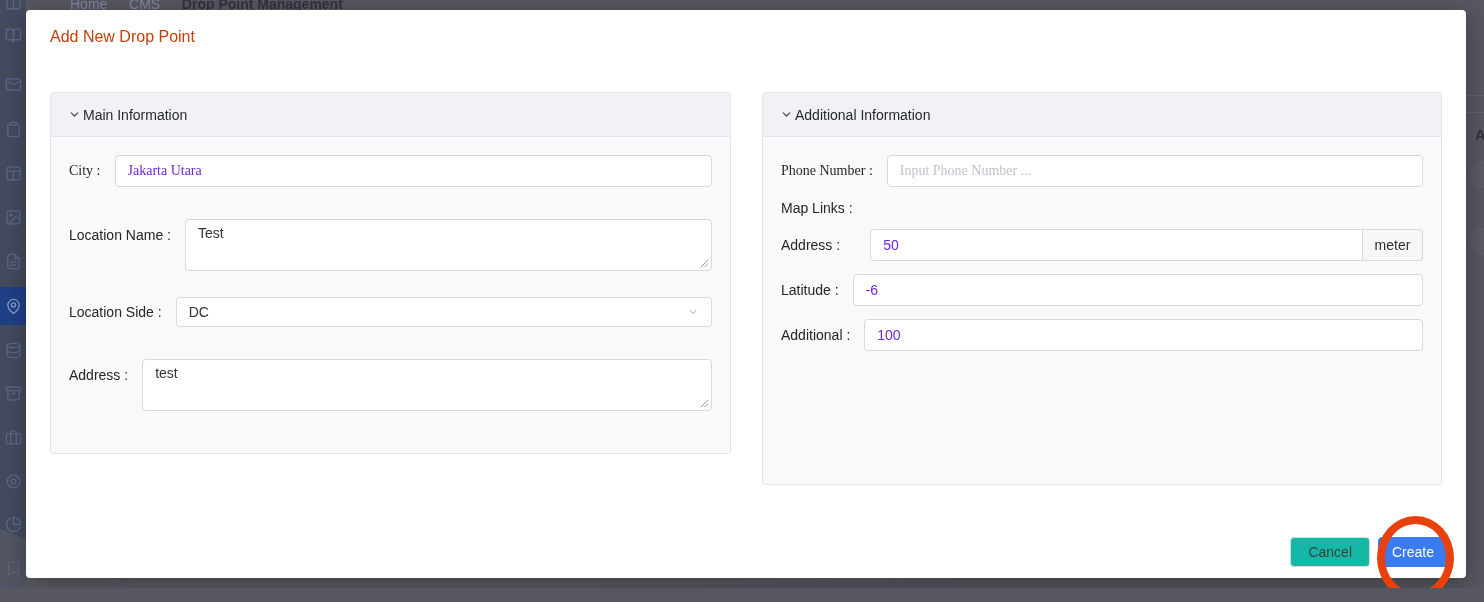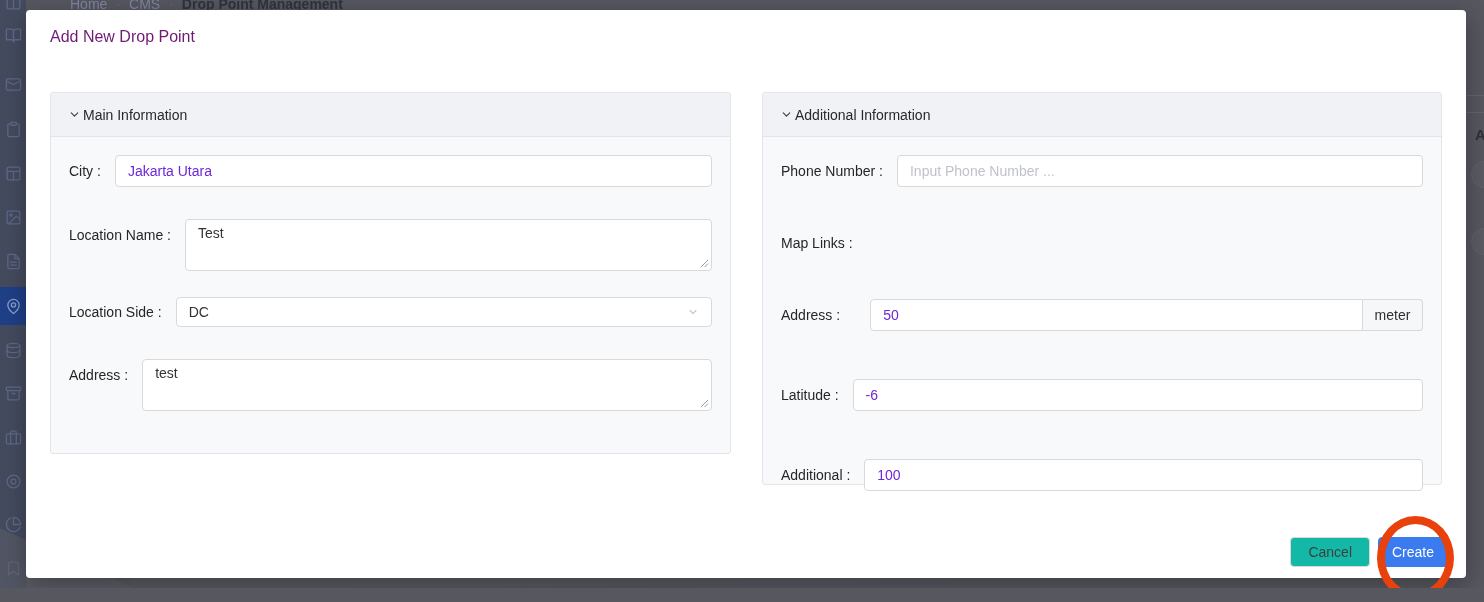--- a/index.html
+++ b/index.html
@@ -21,34 +21,34 @@
   .sb-item svg { width:17px; height:17px; }
 
   .right-hint-line { position:absolute; background:#63646c; height:1px; width:18px; left:1466px; z-index:1; }
   .right-hint-letter { position:absolute; left:1475px; top:126px; color:#2f313b; font-weight:bold; font-size:15px; z-index:1; }
   .right-hint-pill { position:absolute; left:1471px; width:28px; height:27px; border:1px solid #61626a; border-radius:14px; background:#5a5b63; z-index:1; }
   .map-hint-wedge { position:absolute; left:-50px; top:562px; width:230px; height:100px; background:#5e5f67; opacity:.55; transform:rotate(24deg); z-index:1; }
   .map-hint-streak { position:absolute; left:130px; top:573px; width:820px; height:13px; background:#5b5c64; opacity:.45; transform:rotate(-.6deg); z-index:1; }
 
   
   .modal { position:absolute; left:26px; top:10px; width:1440px; height:568px; background:#fff; border-radius:4px; box-shadow:0 6px 24px rgba(0,0,0,.3); z-index:2; }
-  .modal-title { position:absolute; left:24px; top:18px; font-size:16px; font-weight:500; color:#701a75; }
+  .modal-title { position:absolute; left:24px; top:18px; font-size:16px; font-weight:500; color:#c2410c; }
 
   .panel { position:absolute; top:82px; background:#f8f9fb; border:1px solid #e2e5ea; border-radius:3px; }
   .panel-main { left:24px; width:681px; height:362px; }
   .panel-additional { left:736px; width:680px; height:393px; }
   .panel-header { height:44px; background:#f0f2f5; border-bottom:1px solid #e2e5ea; border-radius:3px 3px 0 0; display:flex; align-items:center; gap:2px; padding:0 17px; cursor:pointer; }
   .panel-header svg { width:13px; height:13px; color:#40454c; flex:0 0 auto; }
   .panel-header .ph-title { font-size:14px; color:#24292f; }
 
   .row { display:flex; align-items:center; margin-left:18px; margin-right:18px; }
   .row-top { align-items:flex-start; }
   .row-top .flabel { line-height:32px; }
   .flabel { font-size:14px; color:#262626; white-space:nowrap; margin-right:14px; }
-  .mt18 { margin-top:18px; } .mt26 { margin-top:26px; } .mt31 { margin-top:48px; } .mt32 { margin-top:32px; }
+  .mt18 { margin-top:18px;font-family:Liberation Serif, serif; } .mt26 { margin-top:26px; } .mt31 { margin-top:13px; } .mt32 { margin-top:32px; }
 
   .finput { flex:1; min-width:0; height:32px; border:1px solid #d9d9d9; border-radius:4px; padding:0 12px; font-size:14px; color:#6d28d9; background:#fff; font-family:inherit; outline:none; }
   .finput::placeholder { color:#bfc3c9; }
   .ta-wrap { flex:1; position:relative; display:flex; }
   .ftextarea { flex:1; min-width:0; height:52px; border:1px solid #d9d9d9; border-radius:4px; padding:5px 12px; font-size:14px; color:#333; background:#fff; font-family:inherit; resize:none; outline:none; }
   .grip { position:absolute; right:3px; bottom:3px; width:9px; height:9px; color:#8f8f8f; pointer-events:none; }
   .fselect { flex:1; height:30px; border:1px solid #d9d9d9; border-radius:4px; padding:0 12px; font-size:14px; color:#333; background:#fff; display:flex; align-items:center; justify-content:space-between; cursor:pointer; }
   .fselect svg { width:12px; height:12px; color:#c6cbd2; }
 
   .input-group { flex:1; display:flex; min-width:0;padding-left:16px; }

